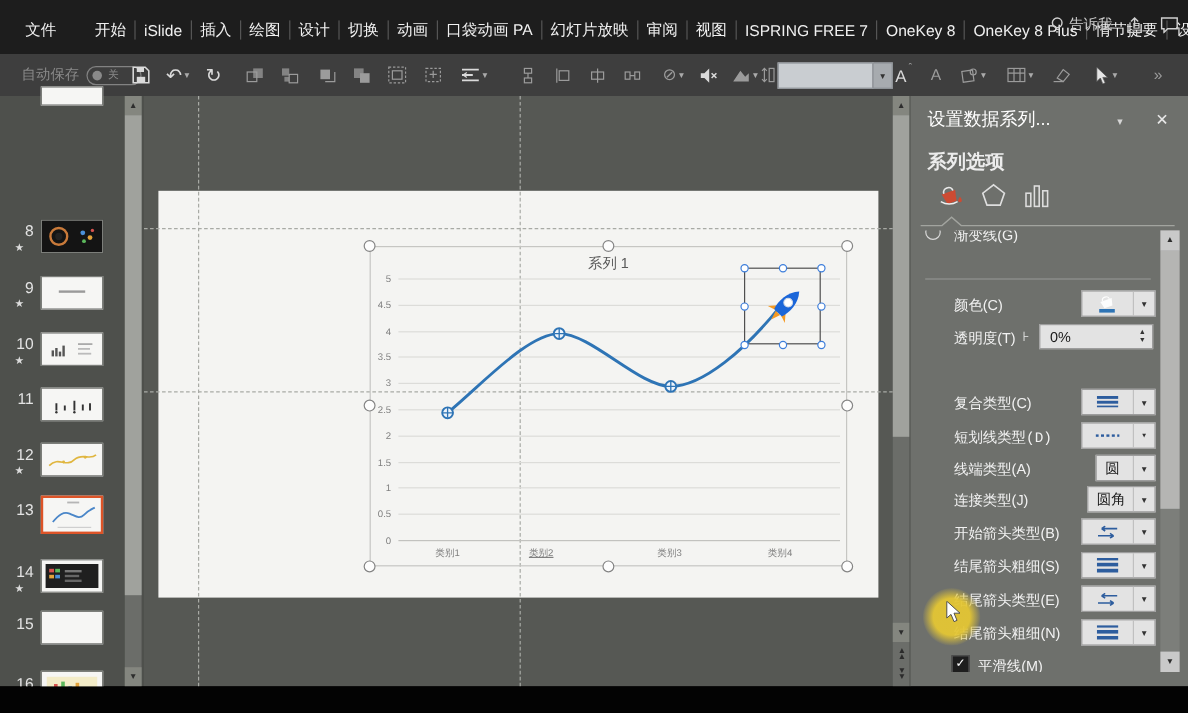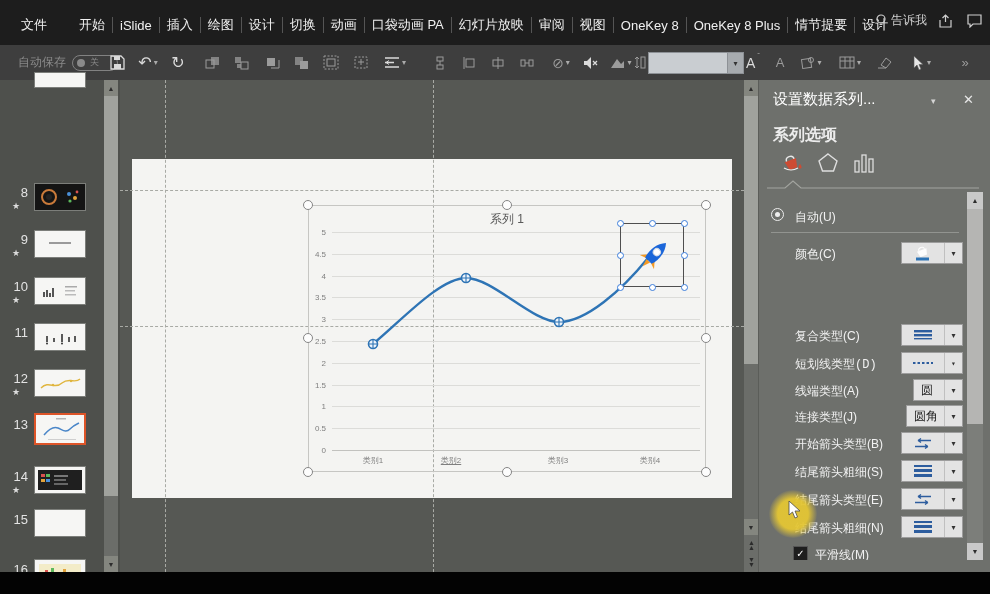--- a/index.html
+++ b/index.html
@@ -109,20 +109,21 @@
       <span class="mi">动画</span>
         <span class="sep"></span>
       <span class="mi">口袋动画 PA</span>
         <span class="sep"></span>
       <span class="mi">幻灯片放映</span>
         <span class="sep"></span>
       <span class="mi">审阅</span>
         <span class="sep"></span>
       <span class="mi">视图</span>
         <span class="sep"></span>
+      <span class="mi">ISPRING FREE 7</span>
         <span class="sep"></span>
       <span class="mi">OneKey 8</span>
         <span class="sep"></span>
       <span class="mi">OneKey 8 Plus</span>
         <span class="sep"></span>
       <span class="mi">情节提要</span>
         <span class="sep"></span>
       <span class="mi">设计</span>
 
     </div>
@@ -530,44 +531,53 @@
           <rect x="2" y="9" width="4" height="11" fill="none" stroke="#dedede" stroke-width="1.3"></rect>
           <rect x="9" y="3" width="4" height="17" fill="none" stroke="#dedede" stroke-width="1.3"></rect>
           <rect x="16" y="7" width="4" height="13" fill="none" stroke="#dedede" stroke-width="1.3"></rect>
         </svg>
     </span>
     <svg class="abs" style="left:8px;top:100px;" width="212" height="10">
       <polyline points="0,8 18,8 26,1 34,8 212,8" fill="none" stroke="#a2a49f" stroke-width="1.2"></polyline>
     </svg>
 
     <div id="pane-scroll">
-      <div class="prow" style="top:13px;">
-        <span class="radio">
-            <span class="dot"></span>
-          </span>
-        <span class="row-label">自动(U)</span>
+      <div class="prow" style="top:-8px;">
+        <span class="radio" style="border-color:#d8d8d8;"></span>
+        <span class="row-label">渐变线(G)</span>
       </div>
       <div class="pane-divider" style="top:40px;"></div>
 
       <div class="prow" style="top:50px;">
         <span class="row-label">颜色(C)</span>
         <div class="dd" style="left:142px;width:62px;">
           <span class="icon-zone">
               <svg width="20" height="16" viewBox="0 0 20 16">
                 <g transform="rotate(-20 9 6)">
                   <path d="M4,5 h10 l-1.5,6 h-7 z" fill="#fdfdfd"></path>
                   <path d="M6,5 C6,1.5 12,1.5 12,5" fill="none" stroke="#fdfdfd"></path>
                 </g>
                 <rect x="3" y="12.5" width="13" height="3" fill="#2e74b5"></rect>
               </svg>
             </span>
           <span class="arr">▾</span>
         </div>
       </div>
 
+      <div class="prow" style="top:78px;">
+        <span class="row-label">透明度(T)</span>
+        <span style="position:absolute;left:93px;top:4px;color:#e8e8e8;font-size:11px;">⊦</span>
+        <div class="spin">
+          <span class="txt">0%</span>
+          <span class="updown">
+              <span>▲</span>
+              <span>▼</span>
+            </span>
+        </div>
+      </div>
 
 
       <div class="prow" style="top:132px;">
         <span class="row-label">复合类型(C)</span>
         <div class="dd" style="left:142px;width:62px;">
           <span class="icon-zone">
               <svg width="18" height="10">
                 <rect x="0" y="0" width="18" height="2.4" fill="#2d5d9e"></rect>
                 <rect x="0" y="4" width="18" height="2.4" fill="#2d5d9e"></rect>
                 <rect x="0" y="8" width="18" height="1.4" fill="#2d5d9e"></rect>

